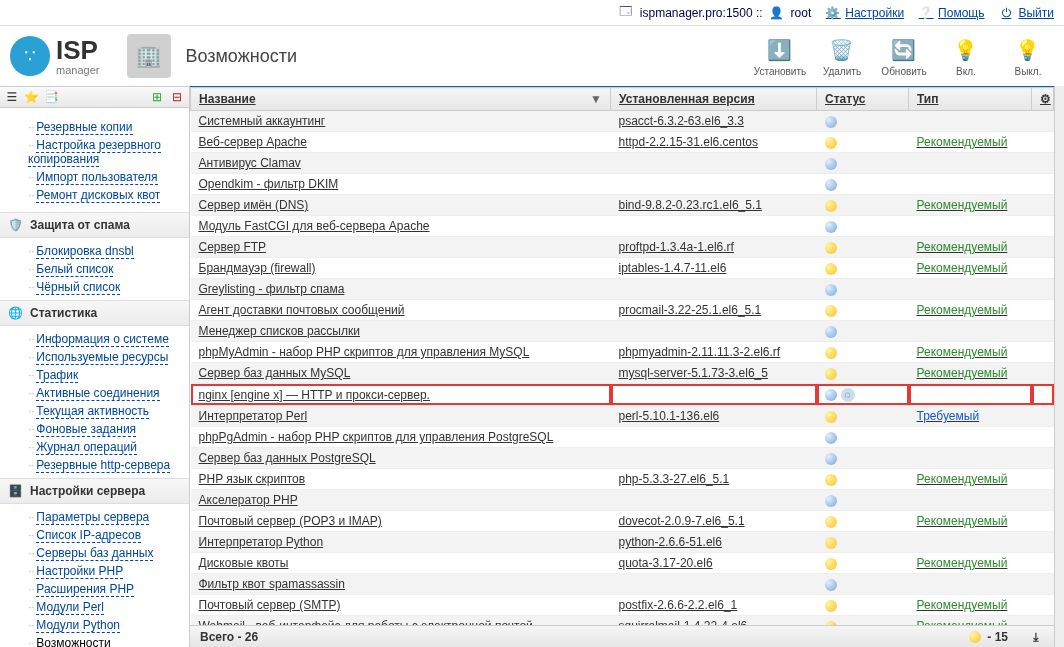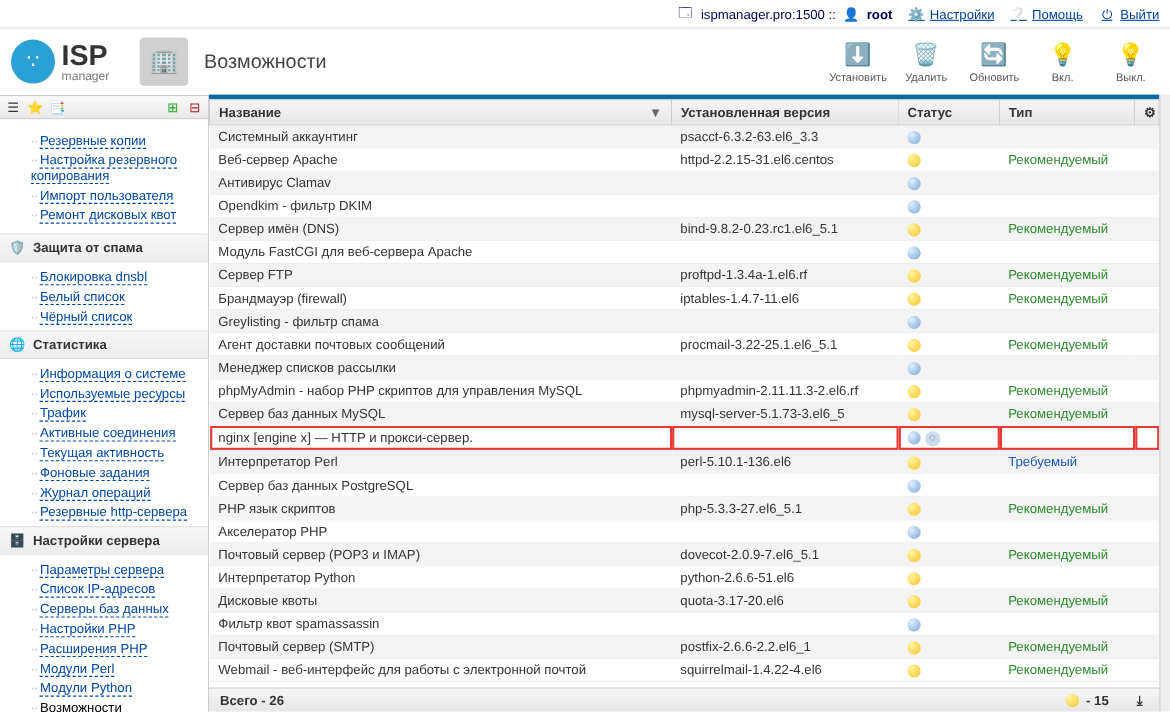--- a/index.html
+++ b/index.html
@@ -2,21 +2,21 @@
 <html><head>
 <meta charset="utf-8">
 <style>
   * { box-sizing: border-box; margin: 0; padding: 0; }
   body { font-family: Arial, sans-serif; font-size: 12px; color: #333; background: #fff; width: 1064px; height: 647px; overflow: hidden; }
   a { text-decoration: none; }
 
   
   .topbar { display:flex; justify-content:flex-end; align-items:center; height:26px; padding:0 10px; gap:14px; border-bottom:1px solid #ddd; }
   .top-info { display:flex; align-items:center; gap:6px; color:#005; }
-  .top-info b { font-weight:bold; }
+  .top-info b { font-weight:normal; }
   .top-link { color:#0047a0; text-decoration:underline; cursor:pointer; display:flex; align-items:center; gap:4px;}
   .icon { width:16px; height:16px; display:inline-flex; align-items:center; justify-content:center; font-size:12px; }
 
   
   .header { display:flex; align-items:center; height:60px; padding:0 10px; gap:18px;}
   .logo { display:flex; align-items:center; gap:6px; }
   .logo-badge { width:40px; height:40px; border-radius:50%; background:#2aa0d4; display:flex; align-items:center; justify-content:center; color:#fff; font-size:18px; }
   .logo-text { font-size:11px; color:#777; line-height:1.1;}
   .logo-text .big { font-size:26px; color:#333; font-weight:bold;}
   .page-title-box { display:flex; align-items:center; gap:14px; margin-left:10px;}
@@ -34,21 +34,21 @@
   .side-section { padding:6px 0 4px 0;}
   .side-section-title { background:linear-gradient(#f7f7f7,#ececec); border-top:1px solid #ddd; border-bottom:1px solid #ddd; padding:4px 8px; font-weight:bold; display:flex; align-items:center; gap:6px;}
   .side-links { padding:4px 0 4px 28px;}
   .side-links div { padding:2px 0; }
   .side-links a { color:#0047a0; cursor:pointer;text-align:center;}
   .side-links a.active { color:#000; text-decoration:none; font-weight:normal;}
   .side-links a.dotted { border-bottom:1px dashed #0047a0;}
   .dot::before { content:"·· "; color:#bbb; letter-spacing:-1px;}
 
   .content { flex:1; display:flex; flex-direction:column; background:#fff;}
-  .table-wrap { flex:1; overflow-y:auto; border-top:4px solid #0369a1;}
+  .table-wrap { flex:1; overflow-y:auto; border-top:1px solid #0369a1;text-decoration:underline;}
   table { width:100%; border-collapse:collapse; table-layout:fixed;}
   thead th { background:linear-gradient(#f5f5f5,#e6e6e6); border:1px solid #ccc; text-align:left; padding:4px 8px; font-weight:bold; font-size:12px; position:sticky; top:0;}
   thead th .sort { float:right; color:#666;}
   tbody td { border-bottom:1px solid #eee; padding:3px 8px; height:20px; white-space:nowrap; overflow:hidden; text-overflow:ellipsis;}
   tbody tr:nth-child(odd) td { background:#f3f3f3;}
   tbody tr:nth-child(even) td { background:#ffffff;}
   tbody tr.highlight td { box-shadow: inset 0 0 0 2px #e53935; background:#fff !important;}
   .status-col { text-align:left;}
   .bulb { width:12px; height:12px; border-radius:50%; display:inline-block; vertical-align:middle;}
   .bulb.on { background:radial-gradient(circle at 30% 30%, #fff59d, #fbc02d);}
@@ -304,20 +304,27 @@
               <td></td>
             </tr>
             <tr>
               <td>Интерпретатор Perl</td>
               <td>perl-5.10.1-136.el6</td>
               <td class="status-col"><span class="bulb on"></span></td>
               <td class="type-req">Требуемый</td>
               <td></td>
             </tr>
             <tr>
+              <td>phpPgAdmin - набор PHP скриптов для управления PostgreSQL</td>
+              <td></td>
+              <td class="status-col"><span class="bulb off"></span></td>
+              <td></td>
+              <td></td>
+            </tr>
+            <tr>
               <td>Сервер баз данных PostgreSQL</td>
               <td></td>
               <td class="status-col"><span class="bulb off"></span></td>
               <td></td>
               <td></td>
             </tr>
             <tr>
               <td>PHP язык скриптов</td>
               <td>php-5.3.3-27.el6_5.1</td>
               <td class="status-col"><span class="bulb on"></span></td>

